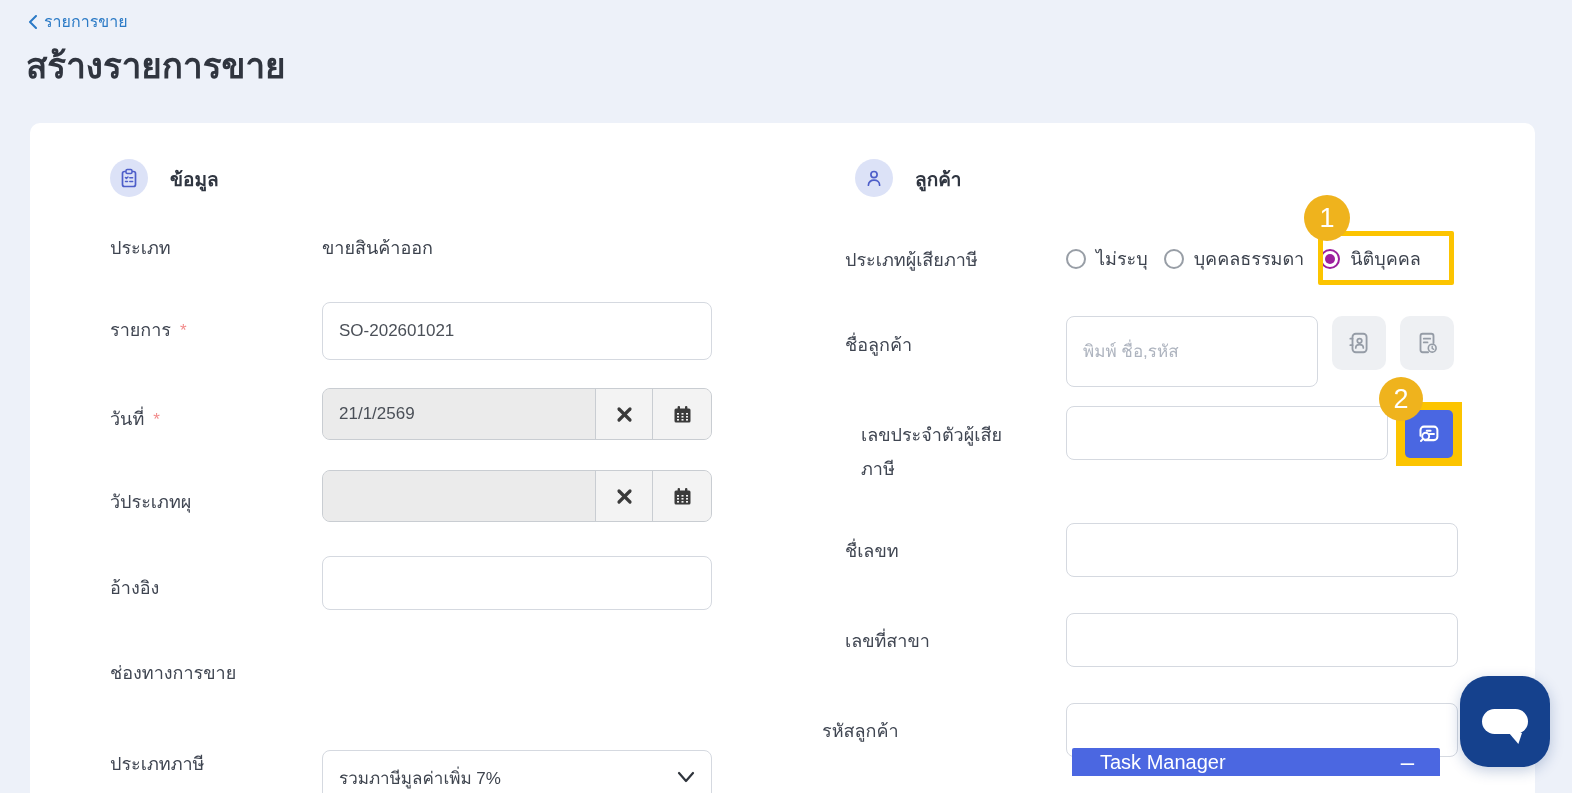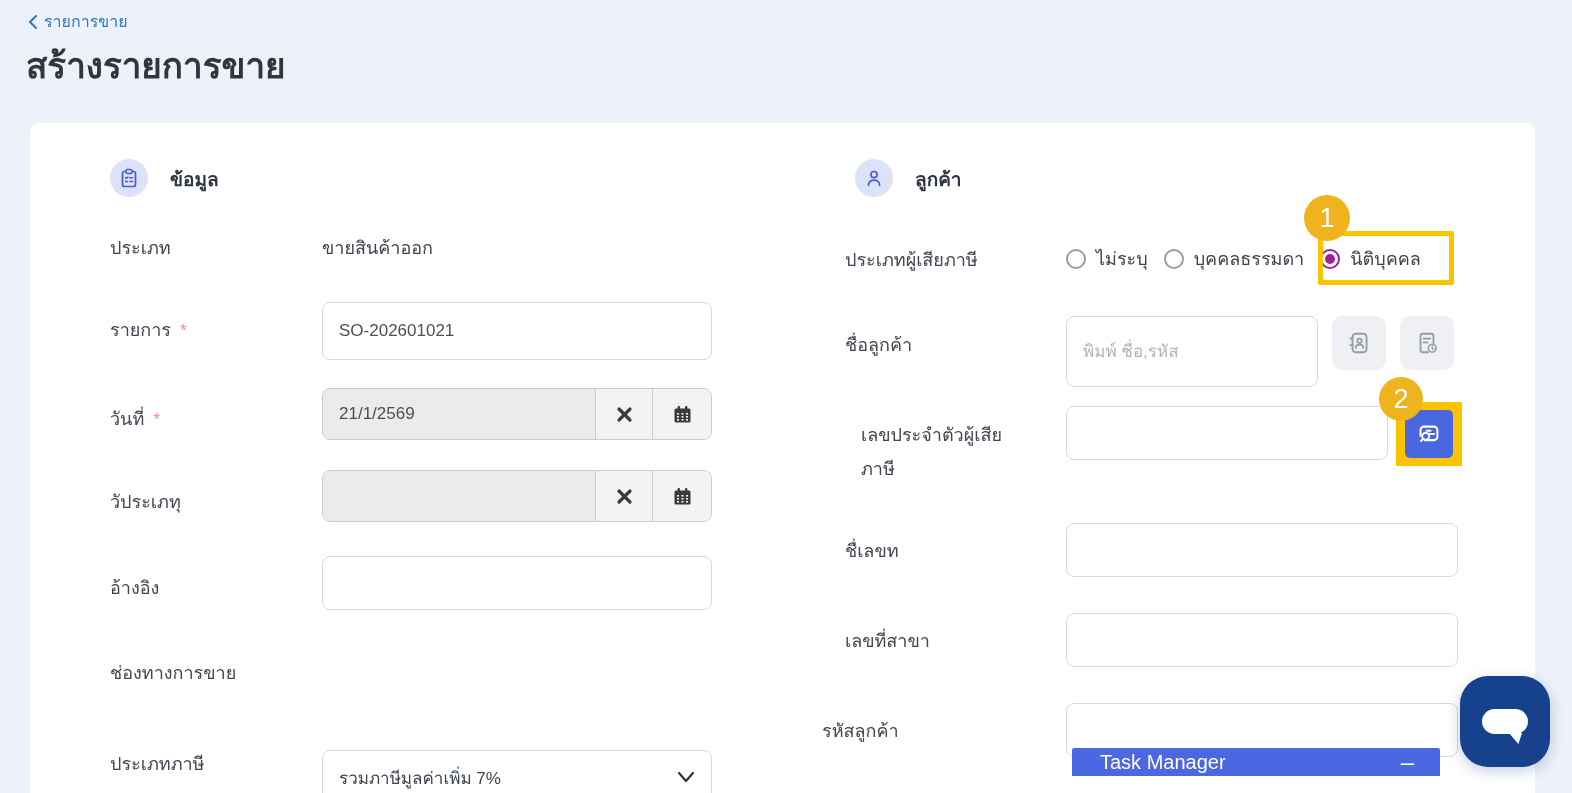--- a/index.html
+++ b/index.html
@@ -119,21 +119,21 @@
             <rect x="8.5" y="11" width="2" height="1.6"></rect>
             <rect x="13" y="11" width="2" height="1.6"></rect>
           <rect x="4" y="14" width="2" height="1.6"></rect>
             <rect x="8.5" y="14" width="2" height="1.6"></rect>
             <rect x="13" y="14" width="2" height="1.6"></rect>
         </g>
       </svg>
     </div>
   </div>
 
-  <div class="abs lbl" style="left:80px;top:364px;">วัประเภทุ</div>
+  <div class="abs lbl" style="left:80px;top:364px;">วัประเภทผุ</div>
   <div class="abs dgroup" style="left:292px;top:347px;width:390px;height:52px;">
     <div class="dval"></div>
     <div class="dbtn">
       <svg width="17" height="17" viewBox="0 0 17 17">
         <line x1="3" y1="3" x2="14" y2="14" stroke="#3b3b3b" stroke-width="3.2" stroke-linecap="round"></line>
         <line x1="14" y1="3" x2="3" y2="14" stroke="#3b3b3b" stroke-width="3.2" stroke-linecap="round"></line>
       </svg>
     </div>
     <div class="dbtn" style="width:58px;">
       <svg width="19" height="19" viewBox="0 0 19 19">

